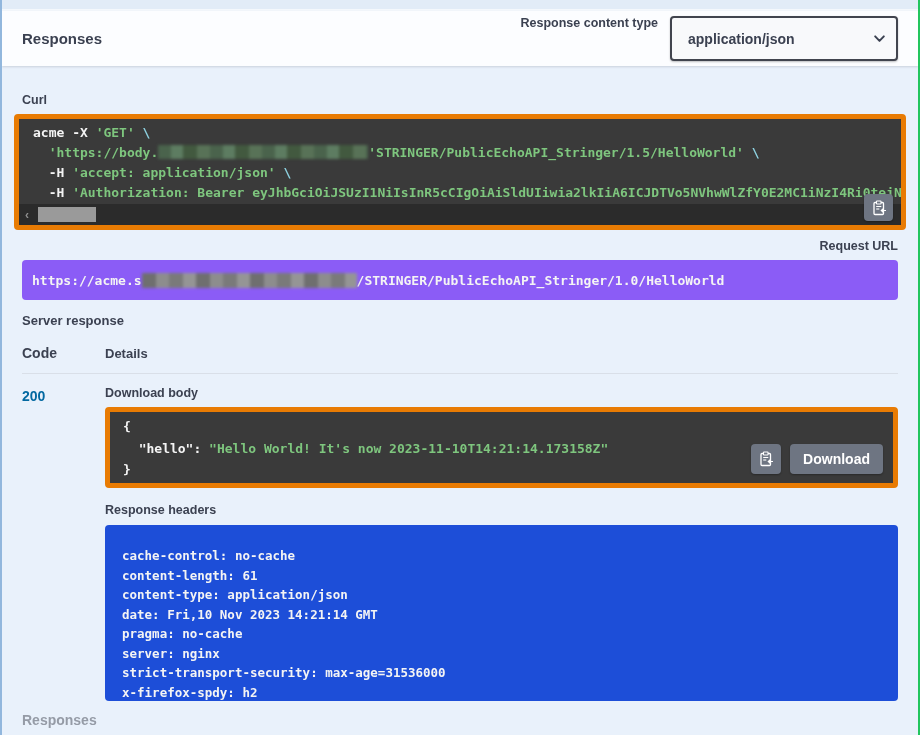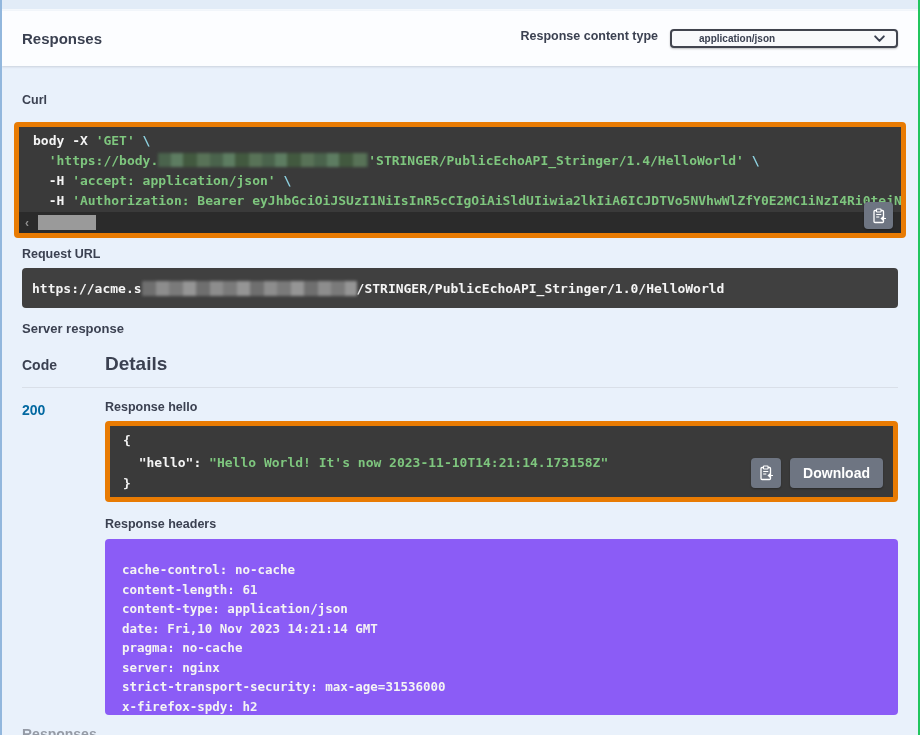--- a/index.html
+++ b/index.html
@@ -15,29 +15,29 @@
   .section-header-band {
     height:55px; background:#fcfdff; display:flex; align-items:center;
     justify-content:space-between; padding:0 20px;
     box-shadow:0 1px 2px rgba(59,65,81,.18);
     position:relative; z-index:2;
   }
   .band-title { font-size:15px; font-weight:bold; color:#3b4151; }
   .ct-wrap { display:flex; align-items:flex-start; }
   .ct-label { font-size:12.5px; font-weight:bold; color:#3b4151; margin-right:12px; }
   .ct-select {
-    width:228px; height:19px; background:#f8f9fb; border:2px solid #41444e;
+    width:228px; height:45px; background:#f8f9fb; border:2px solid #41444e;
     border-radius:4px; display:flex; align-items:center; justify-content:space-between;
-    padding:0 10px 0 27px; font-size:10px; font-weight:bold; color:#3b4151;
+    padding:0 10px 0 16px; font-size:14px; font-weight:bold; color:#3b4151;
     box-shadow:0 1px 2px rgba(0,0,0,.25); cursor:pointer;
   }
   .mono { font-family:"DejaVu Sans Mono","Liberation Mono",monospace; }
 
   .lbl { font-size:12.5px; font-weight:bold; color:#3b4151; }
-  .curl-label { margin:27px 20px 15px 20px; }
+  .curl-label { margin:27px 20px 7px 20px; }
 
   .curl-frame {
     margin:0 12px; border:5px solid #e87b03; border-radius:4px;
     background:#3a3a3a; height:116px; position:relative; overflow:hidden;
   }
   .curl-code {
     font-size:13px; line-height:20px; padding:4px 0 0 14px;
     white-space:pre; overflow:hidden; color:#f4f4f4; font-weight:bold;
   }
   .tok-green { color:#7ec67e; }
@@ -62,32 +62,32 @@
   .scroll-arrow.right { position:absolute; right:2px; }
   .scroll-thumb { width:58px; height:15px; background:#9a9a9a; margin-left:3px; cursor:grab; }
 
   .copy-btn {
     position:absolute; right:8px; bottom:4px; width:29px; height:27px;
     background:#6e7582; border:none; border-radius:4px; display:flex;
     align-items:center; justify-content:center; cursor:pointer;
     box-shadow:0 1px 2px rgba(0,0,0,.3);
   }
 
-  .req-url-label { margin:9px 20px 7px 20px; }
+  .req-url-label { margin:9px 20px 7px 20px;text-align:right; }
   .req-url-box {
-    margin:0 20px; height:40px; background:#404040; border-radius:4px;
+    margin:0 20px; height:40px; background:#8b5cf6; border-radius:4px;
     display:flex; align-items:center; padding:0 10px; font-size:13px;
     font-weight:bold; color:#f4f4f4; white-space:pre; overflow:hidden;
   }
 
   .server-resp-label { margin:13px 20px 0 20px; font-size:13px; }
 
   .code-details-row { display:flex; margin:17px 20px 12px 20px; align-items:baseline; }
   .code-col-head { width:83px; font-size:14px; font-weight:bold; }
-  .details-col-head { font-size:19px; font-weight:bold; }
+  .details-col-head { font-size:13px; font-weight:bold; }
   .divider { margin:11px 20px 0 20px; border-top:1px solid #d9dfe8; }
 
   .result-row { display:flex; margin:12px 20px 0 20px; }
   .status-col { width:83px; font-size:14px; color:#0369a1; padding-top:2px;font-weight:bold; }
   .result-main { flex:1; min-width:0; }
 
   .resp-body-label { margin:0 0 7px 0; }
   .body-frame {
     border:5px solid #e87b03; border-radius:4px; background:#3a3a3a;
     position:relative; height:81px; overflow:hidden;
@@ -104,21 +104,21 @@
   }
   .download-btn {
     height:30px; margin-left:9px; padding:0 13px; background:#6e7582; border:none;
     border-radius:4px; color:#fff; font-family:"Liberation Sans",sans-serif;
     font-size:14px; font-weight:bold; cursor:pointer;
     box-shadow:0 1px 2px rgba(0,0,0,.3);
   }
 
   .resp-headers-label { margin:15px 0 8px 0; }
   .headers-box {
-    background:#8b5cf6; border-radius:4px; padding:21px 10px 16px 17px;
+    background:#1d4ed8; border-radius:4px; padding:21px 10px 16px 17px;
     font-size:12.5px; line-height:19.5px; font-weight:bold; color:#f4f4f4;
     white-space:pre; overflow:hidden; height:176px;
   }
 
   .footer-section { margin:11px 20px 0 20px; font-size:14px; font-weight:bold; color:#959ba6; cursor:pointer; }
 </style>
 </head>
 <body>
 
 <div class="page">
@@ -135,22 +135,22 @@
               <polyline points="2,4 6,8.2 10,4" fill="none" stroke="#3b4151" stroke-width="1.8" stroke-linecap="round" stroke-linejoin="round"></polyline>
             </svg>
         </span>
       </div>
     </div>
   </div>
 
   <div class="lbl curl-label">Curl</div>
 
   <div class="curl-frame">
-    <div class="curl-code mono"><span class="tok-white">body -X </span><span class="tok-green">'GET'</span><span class="tok-teal"> \</span>
-<span class="tok-green">  </span><span class="tok-green">'https://body.</span><span class="redact redact-green"></span><span class="tok-green">'STRINGER/PublicEchoAPI_Stringer/1.4/HelloWorld'</span><span class="tok-teal"> \</span>
+    <div class="curl-code mono"><span class="tok-white">acme -X </span><span class="tok-green">'GET'</span><span class="tok-teal"> \</span>
+<span class="tok-green">  </span><span class="tok-green">'https://body.</span><span class="redact redact-green"></span><span class="tok-green">'STRINGER/PublicEchoAPI_Stringer/1.5/HelloWorld'</span><span class="tok-teal"> \</span>
 <span class="tok-white">  -H </span><span class="tok-green">'accept: application/json'</span><span class="tok-teal"> \</span>
 <span class="tok-white">  -H </span><span class="tok-green">'Authorization: Bearer eyJhbGciOiJSUzI1NiIsInR5cCIgOiAiSldUIiwia2lkIiA6ICJDTVo5NVhwWlZfY0E2MC1iNzI4Ri0tejNZZnRaR2lid0tkb</span></div>
     <div class="hscroll">
       <span class="scroll-arrow">‹</span>
       <div class="scroll-thumb"></div>
       <span class="scroll-arrow right">›</span>
     </div>
     <button class="copy-btn">
       <span style="display:flex">
         <svg width="16" height="16" viewBox="0 0 16 16">
@@ -171,21 +171,21 @@
 
   <div class="code-details-row">
     <div class="code-col-head">Code</div>
     <div class="details-col-head">Details</div>
   </div>
   <div class="divider"></div>
 
   <div class="result-row">
     <div class="status-col">200</div>
     <div class="result-main">
-      <div class="lbl resp-body-label">Response hello</div>
+      <div class="lbl resp-body-label">Download body</div>
 
       <div class="body-frame">
         <div class="body-code mono"><span class="tok-white">{</span>
 <span class="tok-white">  </span><span class="tok-white">"hello": </span><span class="tok-green">"Hello World! It's now 2023-11-10T14:21:14.173158Z"</span>
 <span class="tok-white">}</span></div>
         <div class="body-actions">
           <button class="sq-btn">
             <span style="display:flex">
               <svg width="16" height="16" viewBox="0 0 16 16">
                 <rect x="3" y="2.5" width="9.5" height="12" rx="1" fill="none" stroke="#fff" stroke-width="1.3"></rect>

